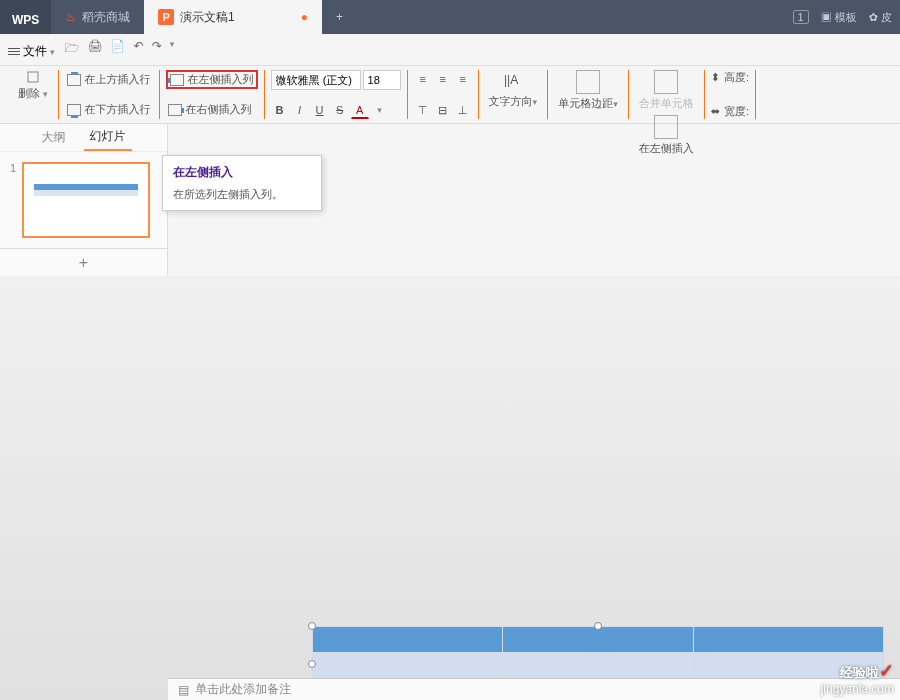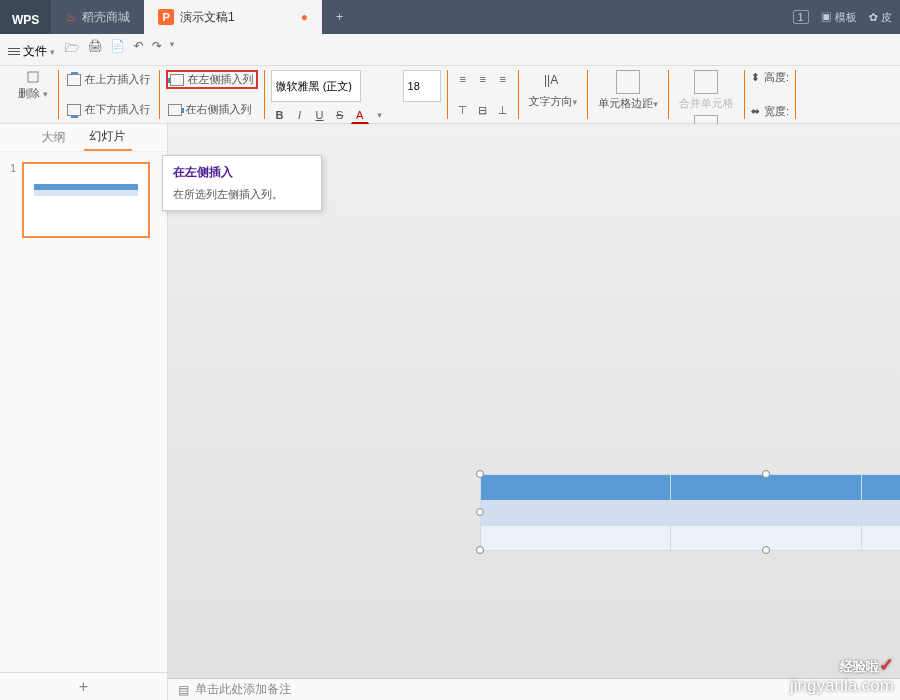--- a/index.html
+++ b/index.html
@@ -33,38 +33,38 @@
 .ribbon { height: 58px; background: #f5f5f5; display: flex; align-items: center; padding: 4px 8px; border-bottom: 1px solid #ddd; font-size: 11px; color: #555; }
 .ribbon-section { display: flex; flex-direction: column; gap: 4px; padding: 0 6px; border-right: 1px solid #f97316; height: 100%; justify-content: space-between; }
 .ribbon-btn { display: flex; align-items: center; gap: 4px; cursor: pointer; padding: 2px; }
 .ribbon-btn.highlighted { border: 2px solid #d33; padding: 0 2px; }
 .mini-icon { width: 14px; height: 12px; border: 1px solid #888; position: relative; }
 .mini-icon.ins-top::before { content: ""; position: absolute; top: -3px; left: 3px; width: 7px; height: 2px; background: #4a90d9; }
 .mini-icon.ins-bottom::before { content: ""; position: absolute; bottom: -3px; left: 3px; width: 7px; height: 2px; background: #4a90d9; }
 .mini-icon.ins-left::before { content: ""; position: absolute; left: -3px; top: 3px; height: 5px; width: 2px; background: #4a90d9; }
 .mini-icon.ins-right::before { content: ""; position: absolute; right: -3px; top: 3px; height: 5px; width: 2px; background: #4a90d9; }
 .font-box { display: flex; gap: 2px; }
-.font-select { border: 1px solid #ccc; background: #fff; font-size: 11px; height: 32px; padding: 0 4px; }
+.font-select { border: 1px solid #ccc; background: #fff; font-size: 11px; height: 20px; padding: 0 4px; }
 .font-name { width: 90px; }
-.font-size { width: 38px; margin-left: 40px; }
+.font-size { width: 38px; }
 .fmt-btn { width: 18px; height: 18px; display: flex; align-items: center; justify-content: center; border: 1px solid transparent; }
 .fmt-row { display: flex; gap: 2px; }
 .vbtn { display: flex; flex-direction: column; align-items: center; gap: 2px; padding: 0 4px; cursor: pointer; }
 .vbtn .big-icon { width: 24px; height: 24px; border: 1px solid #aaa; }
 .vbtn.disabled { color: #bbb; }
 .hw-section { display: flex; flex-direction: column; gap: 4px; }
 .hw-row { display: flex; align-items: center; gap: 4px; }
 
 
 .tooltip { position: absolute; left: 162px; top: 155px; background: #fff; border: 1px solid #ccc; box-shadow: 2px 2px 6px rgba(0,0,0,0.15); padding: 8px 10px; font-size: 12px; z-index: 100; width: 160px; }
 .tooltip-title { font-weight: bold; margin-bottom: 6px; color: #4c1d95; }
 .tooltip-body { color: #555; font-size: 11px; }
 
 
-.workspace { display: flex; height: 576px; }
+.workspace { display: flex; height: 576px; flex-direction: column; }
 .side-panel { width: 168px; background: #fafafa; border-right: 1px solid #ddd; display: flex; flex-direction: column; }
 .side-tabs { height: 28px; display: flex; align-items: center; justify-content: center; gap: 12px; font-size: 12px; border-bottom: 1px solid #eee; }
 .side-tab { color: #888; cursor: pointer; padding: 4px 6px; }
 .side-tab.active { color: #333; border-bottom: 2px solid #ff8c42; }
 .thumbs { flex: 1; padding: 10px; overflow: auto; }
 .thumb-item { display: flex; gap: 6px; }
 .thumb-num { font-size: 11px; color: #888; }
 .thumb-box { width: 128px; height: 76px; background: #fff; border: 2px solid #ff8c42; position: relative; }
 .thumb-table { position: absolute; top: 20px; left: 10px; right: 10px; height: 12px; background: #5b9bd5; }
 .thumb-table::after { content: ""; position: absolute; left: 0; right: 0; top: 6px; height: 6px; background: #d9e6f2; }
@@ -85,21 +85,21 @@
 .slide-table .r3 td { background: #eaf1f9; height: 25px; }
 
 
 .notes-bar { position: absolute; bottom: 0; left: 168px; right: 0; height: 22px; border-top: 1px solid #ccc; background: #fafafa; display: flex; align-items: center; padding: 0 10px; font-size: 12px; color: #888; gap: 6px; }
 .arrow { font-size: 9px; color: #888; }
 
 
 .watermark { position: absolute; right: 6px; bottom: 4px; text-align: right; font-size: 13px; z-index: 200; }
 .wm-top { color: #fff; font-weight: bold; text-shadow: 0 0 3px rgba(0,0,0,0.6); }
 .wm-check { color: #d33; font-size: 18px; font-weight: bold; }
-.wm-url { color: #fff; font-size: 17px; text-shadow: 0 0 3px rgba(0,0,0,0.6); }
+.wm-url { color: #fff; font-size: 12px; text-shadow: 0 0 3px rgba(0,0,0,0.6); }
 .svg-ico { width: 14px; height: 14px; }
 </style>
 </head>
 <body>
 
 <div class="title-bar">
   <div class="title-logo">
     <span>WPS</span>
   </div>
   <div class="title-tab">

